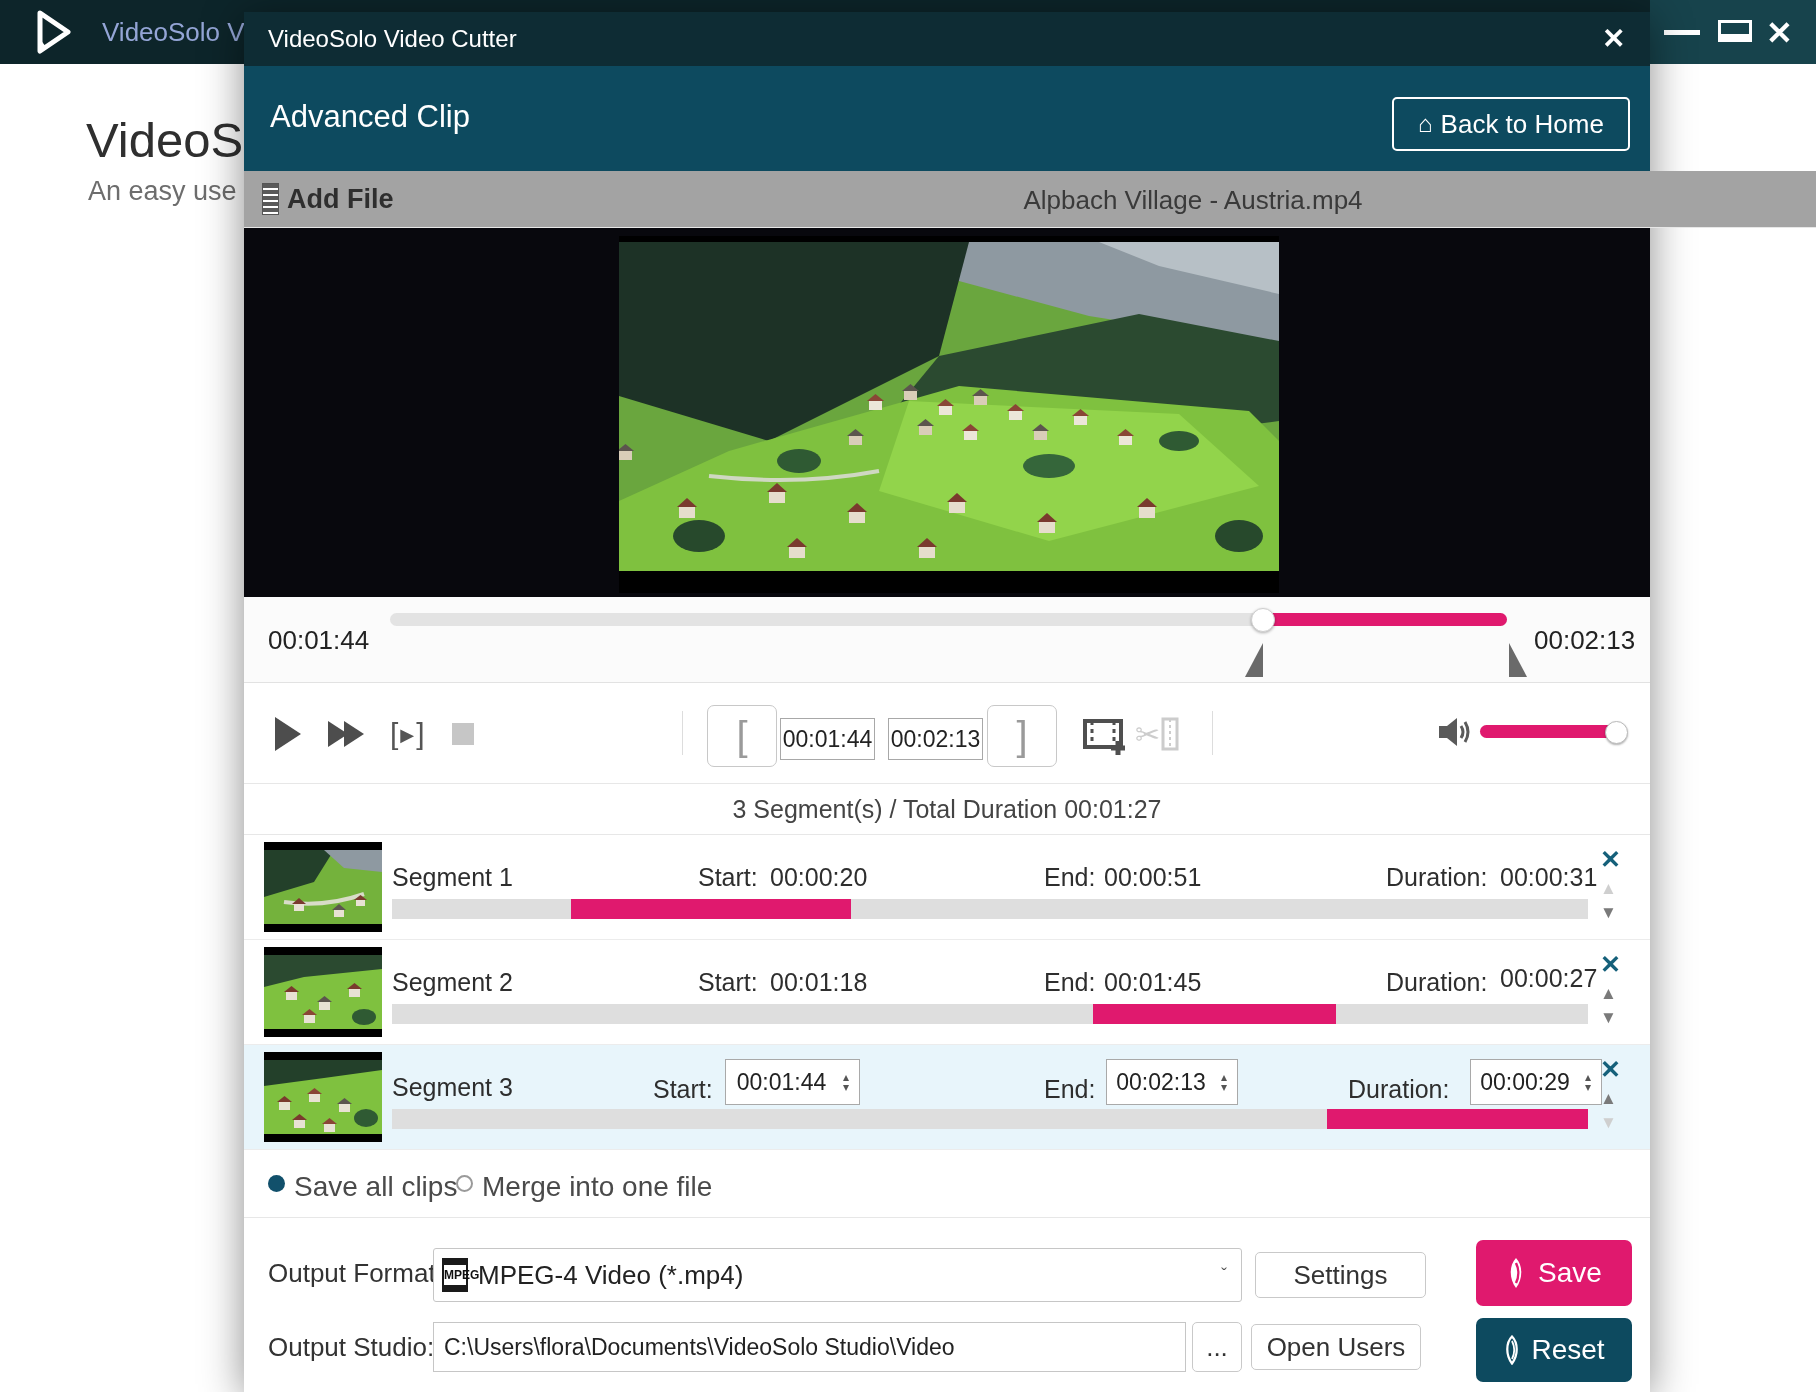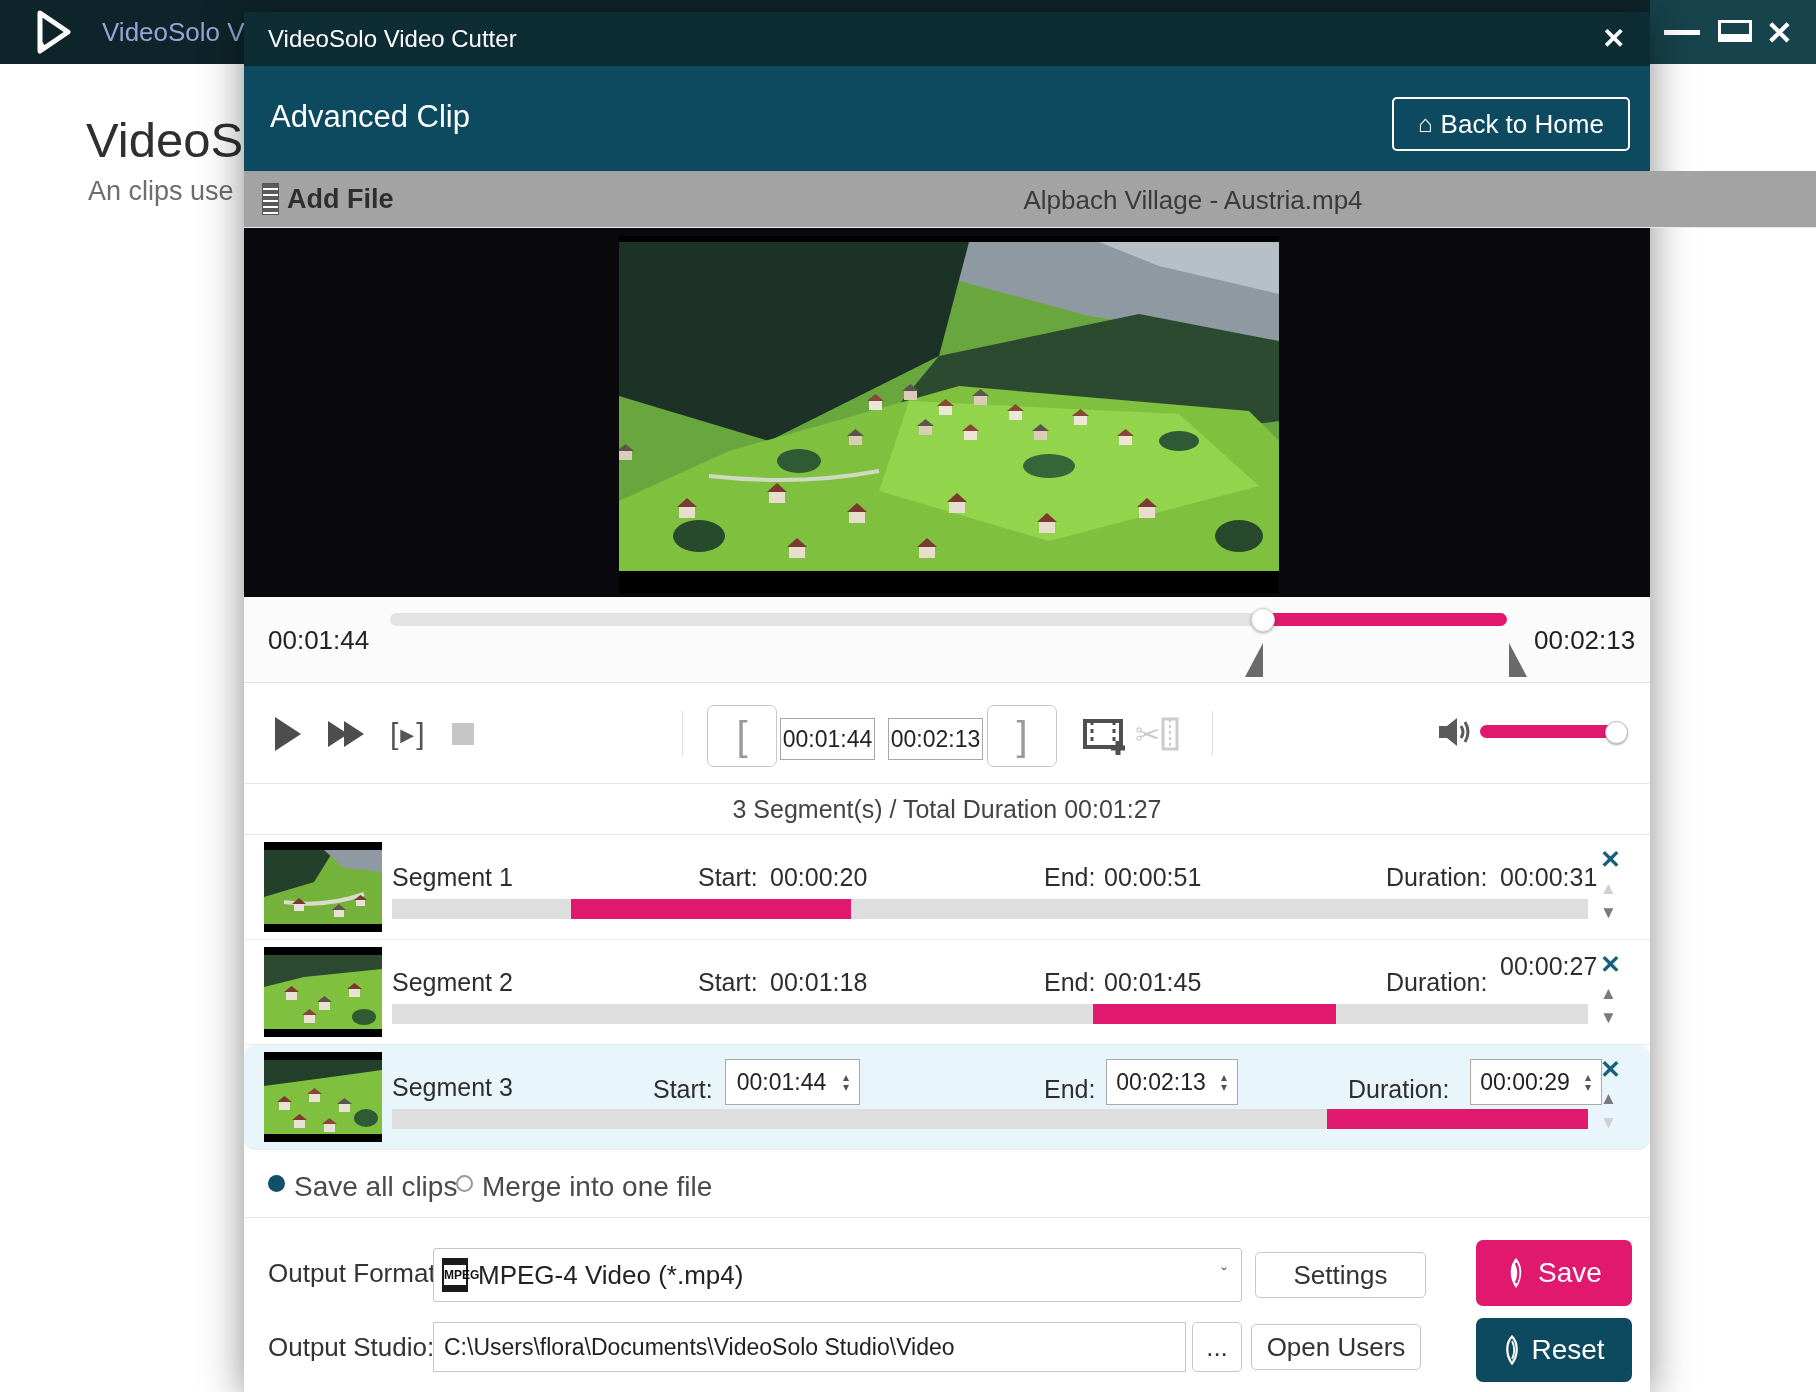--- a/index.html
+++ b/index.html
@@ -66,21 +66,21 @@
   .ctl-icon{top:32px;cursor:pointer;}
   .speaker{left:1193px;top:32px;cursor:pointer;}
   .vol-track{left:1236px;top:42px;width:142px;height:13px;background:#f0cdd9;border-radius:7px;cursor:pointer;}
   .vol-fill{position:absolute;left:0;top:0;height:13px;background:#e0196e;border-radius:7px;}
   .vol-handle{position:absolute;right:-6px;top:-4px;width:21px;height:21px;border-radius:50%;background:#fff;border:1px solid #bbb;box-shadow:0 1px 2px rgba(0,0,0,.3);}
 
   .row-sum{left:0;top:772px;width:1406px;height:51px;border-bottom:1px solid #e7e7e7;box-sizing:border-box;
            display:flex;align-items:center;justify-content:center;font-size:25px;color:#444;}
 
   .seg-row{left:0;width:1406px;height:105px;border-bottom:1px solid #ececec;box-sizing:border-box;background:#fff;cursor:pointer;}
-  .seg-row.selected{background:#e8f5fb;border-radius:11px;}
+  .seg-row.selected{background:#e8f5fb;}
   .seg-thumb{position:absolute;left:20px;top:7px;width:118px;height:90px;}
   .seg-name{position:absolute;left:148px;top:28px;font-size:25px;color:#2e2e2e;}
   .seg-lbl{position:absolute;font-size:25px;color:#2e2e2e;white-space:nowrap;}
   .seg-val{position:absolute;font-size:25px;color:#2e2e2e;white-space:nowrap;}
   .seg-bar{position:absolute;left:148px;top:64px;width:1196px;height:20px;background:#dedede;}
   .seg-fill{position:absolute;top:0;height:20px;background:#e0196e;}
   .seg-x{position:absolute;left:1356px;top:10px;font-size:25px;font-weight:bold;color:#15607a;cursor:pointer;}
   .seg-up{position:absolute;left:1356px;top:44px;font-size:17px;cursor:pointer;}
   .seg-down{position:absolute;left:1356px;top:68px;font-size:17px;cursor:pointer;}
   .arr-dark{color:#7a7a7a;} .arr-light{color:#cfcfcf;}
@@ -124,21 +124,21 @@
   <div class="abs mw-header-right"></div>
   <svg class="abs mw-logo" viewBox="0 0 46 46">
     <path d="M10 4 L38 23 L10 42 Z" fill="none" stroke="#ffffff" stroke-width="5" stroke-linejoin="round"></path>
     <path d="M10 30 L10 44 L16 38 Z" fill="#ffffff"></path>
   </svg>
   <div class="abs mw-title">VideoSolo Vi</div>
   <div class="abs wc-min"></div>
   <div class="abs wc-max"></div>
   <div class="abs wc-close">✕</div>
   <div class="abs mw-heading">VideoSo</div>
-  <div class="abs mw-subheading">An clips use</div>
+  <div class="abs mw-subheading">An easy use</div>
 
   <div class="abs dialog">
 
     <div class="abs dlg-titlebar">
       <div class="abs dlg-title">VideoSolo Video Cutter</div>
       <div class="abs dlg-close">✕</div>
     </div>
 
     <div class="abs dlg-banner">
       <div class="abs banner-title">Advanced Clip</div>
@@ -308,21 +308,21 @@
         <rect x="40" y="68" width="11" height="8" fill="#e8e2d4"></rect>
           <polygon points="38,68 45.5,62 53,68" fill="#8a4636"></polygon>
         <ellipse cx="100" cy="70" rx="12" ry="8" fill="#2f5a33"></ellipse>
       </svg>
       <span class="seg-name">Segment 2</span>
       <span class="seg-lbl" style="left:454px;top:28px">Start:</span>
       <span class="seg-val" style="left:526px;top:28px">00:01:18</span>
       <span class="seg-lbl" style="left:800px;top:28px">End:</span>
       <span class="seg-val" style="left:860px;top:28px">00:01:45</span>
       <span class="seg-lbl" style="left:1142px;top:28px">Duration:</span>
-      <span class="seg-val" style="left:1256px;top:12px">00:00:27</span>
+      <span class="seg-val" style="left:1256px;top:24px">00:00:27</span>
       <div class="seg-bar">
           <div class="seg-fill" style="left: 58.6%; width: 20.3%;"></div>
         </div>
       <span class="seg-x">✕</span>
       <span class="seg-up arr-dark">▲</span>
       <span class="seg-down arr-dark">▼</span>
     </div>
 
     <div class="abs seg-row selected" style="top:1033px">
       <svg class="seg-thumb" viewBox="0 0 118 90">

